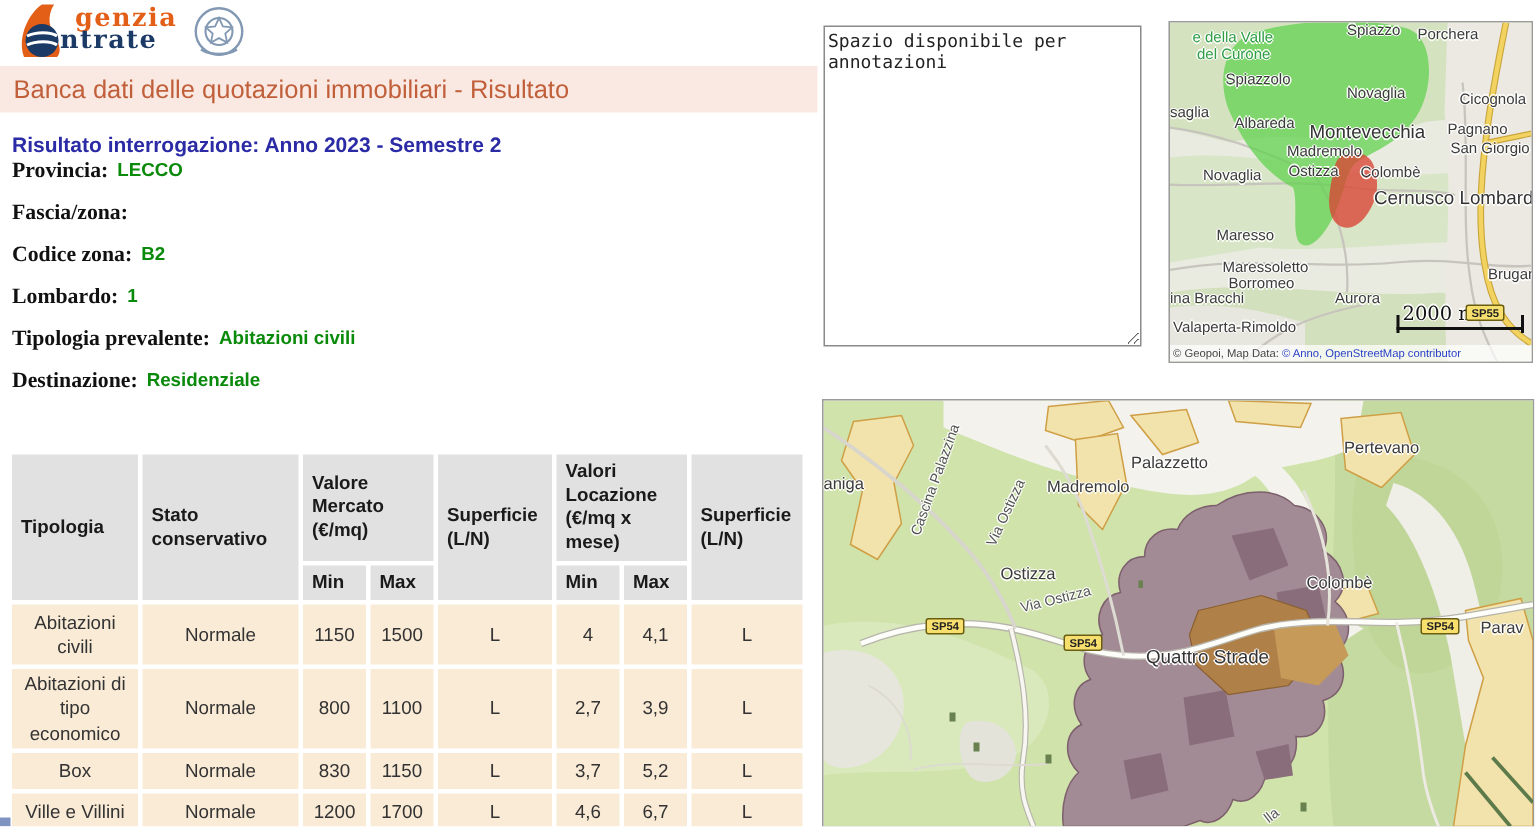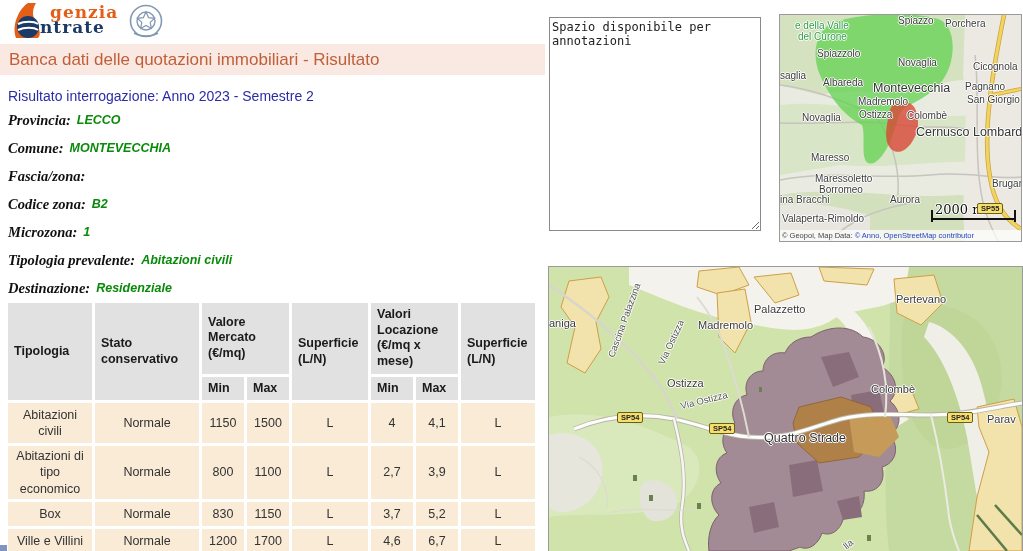--- a/index.html
+++ b/index.html
@@ -7,24 +7,24 @@
         font-family:"Liberation Sans",sans-serif;}
   
   #logo-row{position:absolute;left:8px;top:2px;display:flex;align-items:flex-start;}
   #logo{display:flex;cursor:pointer;}
   #logo-text{font-family:"DejaVu Serif",serif;font-weight:bold;font-size:17px;line-height:15px;letter-spacing:1px;margin-left:-14px;margin-top:3px;}
   #logo-text .l1{color:#e35f17;display:block;padding-left:10px;}
   #logo-text .l2{color:#1c3a66;display:block;}
   #emblem{margin-left:10px;margin-top:1px;}
   #title-bar{position:absolute;left:0;top:44px;width:545px;height:31px;background:#f9e9e2;
              color:#c05f3a;font-size:17px;line-height:31px;padding-left:9px;box-sizing:border-box;}
-  #result-heading{position:absolute;left:8px;top:88px;font-size:14px;font-weight:normal;color:#2b2ba6;}
+  #result-heading{position:absolute;left:8px;top:88px;font-size:14px;font-weight:bold;color:#2b2ba6;}
   
   #fields{position:absolute;left:8px;top:106px;}
-  .field{height:28px;display:flex;align-items:center;font-style:italic;}
+  .field{height:28px;display:flex;align-items:flex-start;}
   .flabel{font-family:"Liberation Serif",serif;font-weight:bold;font-size:14.5px;color:#111;margin-right:6px;}
   .fvalue{font-size:12.5px;font-weight:bold;color:#0a8a0a;}
   
   #quotes{position:absolute;left:5px;top:300px;border-collapse:separate;border-spacing:3px;}
   #quotes th{background:#e1e1e1;font-size:12.5px;font-weight:bold;color:#1a1a1a;text-align:left;
              vertical-align:middle;padding:4px 6px;line-height:1.25;}
   #quotes td{background:#faebd7;font-size:12.5px;color:#333;text-align:center;vertical-align:middle;
              padding:2px 3px;line-height:1.3;}
   .hr1{height:70px;} .hr2{height:22px;}
   .r1{height:40px;} .r2{height:48px;} .r3{height:24px;} .r4{height:24px;}
@@ -86,32 +86,28 @@
   </div>
 
   <div id="result-heading">Risultato interrogazione: Anno 2023 - Semestre 2</div>
 
   <div id="fields">
     <div class="field">
       <span class="flabel">Provincia:</span>
       <span class="fvalue">LECCO</span>
     </div>
     <div class="field">
-      <span class="flabel">Comune:</span>
-      <span class="fvalue">MONTEVECCHIA</span>
-    </div>
-    <div class="field">
       <span class="flabel">Fascia/zona:</span>
     </div>
     <div class="field">
       <span class="flabel">Codice zona:</span>
       <span class="fvalue">B2</span>
     </div>
     <div class="field">
-      <span class="flabel">Microzona:</span>
+      <span class="flabel">Lombardo:</span>
       <span class="fvalue">1</span>
     </div>
     <div class="field">
       <span class="flabel">Tipologia prevalente:</span>
       <span class="fvalue">Abitazioni civili</span>
     </div>
     <div class="field">
       <span class="flabel">Destinazione:</span>
       <span class="fvalue">Residenziale</span>
     </div>

